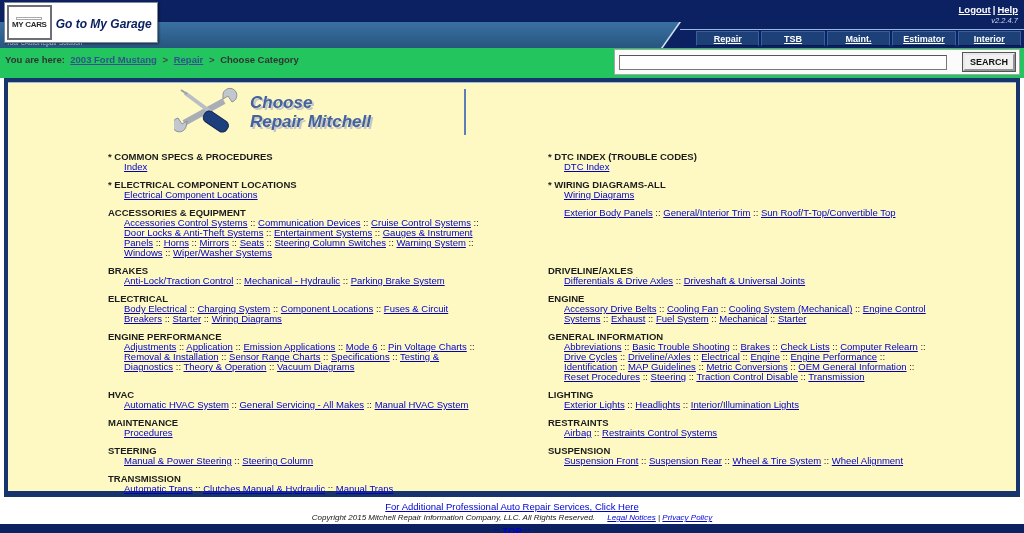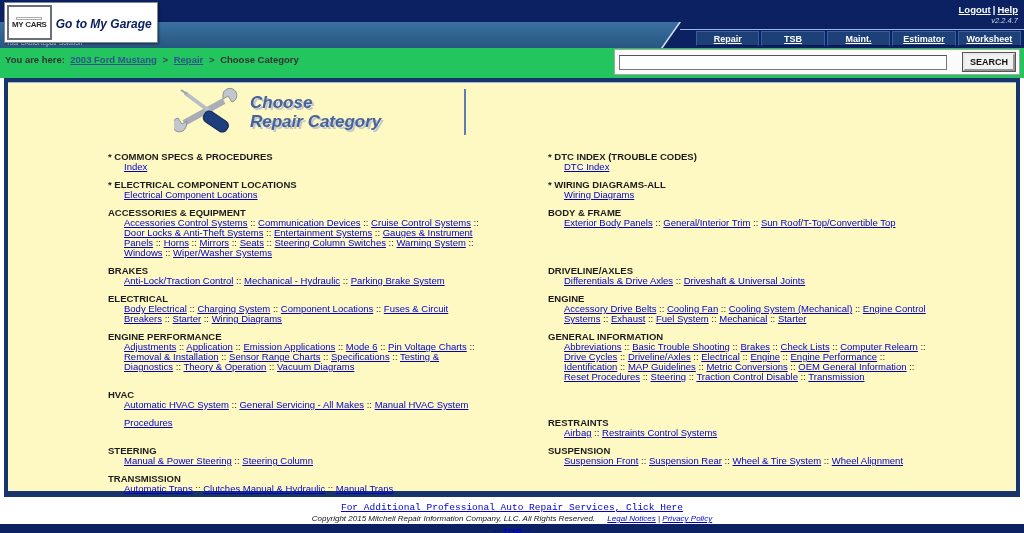--- a/index.html
+++ b/index.html
@@ -77,21 +77,21 @@
   .row { display:flex; }
   .cell { width:378px; padding-bottom:8px; }
   .cell.left { margin-right:62px; }
   .cat-heading { font-size:9.5px; font-weight:bold; color:#1b1b1b; line-height:10px; }
   .cat-links { margin:0; font-size:9.5px; line-height:10px; color:#1b1b1b;padding-left:16px; }
   .cat-links a { color:#0000cc; text-decoration:underline; }
 
   
   .footer { height:27px; text-align:center; padding-top:3px; line-height:10px; }
   .footer a { color:#0000cc; text-decoration:underline; }
-  .footer-line1 a { font-size:9.5px;font-family:Liberation Mono, monospace; }
+  .footer-line1 a { font-size:9.5px; }
   .footer-line2 { font-size:8px; color:#151515; margin-top:1px;font-style:italic; }
   .footer-line2 .legal { margin-left:10px; }
   .footer-line3 { margin-top:1px; }
   .footer-line3 a { font-size:9.5px; font-weight:bold; }
   .bottombar { height:9px; background:#0b2161; }
 </style>
 </head>
 <body>
 
 <div class="topbar">
@@ -118,21 +118,21 @@
     </div>
     <div class="tagline">Your eAutoRepair Solution</div>
   </div>
   <div class="nav-strip">
     <div class="nav-accent"></div>
     <div class="tabs">
         <a class="tab active">Repair</a>
         <a class="tab">TSB</a>
         <a class="tab">Maint.</a>
         <a class="tab">Estimator</a>
-        <a class="tab">Worksheet</a>
+        <a class="tab">Interior</a>
       </div>
   </div>
 </div>
 
 <div class="crumbbar">
   <div class="breadcrumb">
     <span>You are here:</span>&nbsp;
     <a>2003 Ford Mustang</a>
     <span class="crumb-sep">&gt;</span>
     <a>Repair</a>
@@ -154,21 +154,21 @@
         <path d="M10 36 L50 14" stroke="#a9adb5" stroke-width="6" fill="none"></path>
         <path d="M12 40 a7 7 0 1 1 -8 -9 l4 6 5 -3 z" fill="#c2c6cd" stroke="#8e929a" stroke-width="1"></path>
         <path d="M49 7 a7 7 0 1 1 9 8 l-4 -6 -5 3 z" fill="#c2c6cd" stroke="#8e929a" stroke-width="1"></path>
         <path d="M11 6 L38 26" stroke="#b9bdc4" stroke-width="4"></path>
         <path d="M7 3 L13 7" stroke="#9a9ea6" stroke-width="2"></path>
         <rect x="34" y="22" width="27" height="12" rx="5" transform="rotate(34 34 22)" fill="#1d3f7e" stroke="#122a56"></rect>
       </svg>
     </span>
     <div class="banner-title">
       <div>Choose</div>
-      <div>Repair Category</div>
+      <div>Repair Mitchell</div>
     </div>
   </div>
 
   <div class="rows">
       <div class="row">
         <div class="cell left">
           <div class="cat-heading">* COMMON SPECS &amp; PROCEDURES</div>
           <p class="cat-links"><a>Index</a></p>
         </div>
         <div class="cell right">
@@ -185,21 +185,20 @@
           <div class="cat-heading">* WIRING DIAGRAMS-ALL</div>
           <p class="cat-links"><a>Wiring Diagrams</a></p>
         </div>
       </div>
       <div class="row">
         <div class="cell left">
           <div class="cat-heading">ACCESSORIES &amp; EQUIPMENT</div>
           <p class="cat-links"><a>Accessories Control Systems</a> :: <a>Communication Devices</a> :: <a>Cruise Control Systems</a> :: <a>Door Locks &amp; Anti-Theft Systems</a> :: <a>Entertainment Systems</a> :: <a>Gauges &amp; Instrument Panels</a> :: <a>Horns</a> :: <a>Mirrors</a> :: <a>Seats</a> :: <a>Steering Column Switches</a> :: <a>Warning System</a> :: <a>Windows</a> :: <a>Wiper/Washer Systems</a></p>
         </div>
         <div class="cell right">
-          <div class="cat-heading">BODY &amp; FRAME</div>
           <p class="cat-links"><a>Exterior Body Panels</a> :: <a>General/Interior Trim</a> :: <a>Sun Roof/T-Top/Convertible Top</a></p>
         </div>
       </div>
       <div class="row">
         <div class="cell left">
           <div class="cat-heading">BRAKES</div>
           <p class="cat-links"><a>Anti-Lock/Traction Control</a> :: <a>Mechanical - Hydraulic</a> :: <a>Parking Brake System</a></p>
         </div>
         <div class="cell right">
           <div class="cat-heading">DRIVELINE/AXLES</div>
@@ -224,23 +223,28 @@
         <div class="cell right">
           <div class="cat-heading">GENERAL INFORMATION</div>
           <p class="cat-links"><a>Abbreviations</a> :: <a>Basic Trouble Shooting</a> :: <a>Brakes</a> :: <a>Check Lists</a> :: <a>Computer Relearn</a> :: <a>Drive Cycles</a> :: <a>Driveline/Axles</a> :: <a>Electrical</a> :: <a>Engine</a> :: <a>Engine Performance</a> :: <a>Identification</a> :: <a>MAP Guidelines</a> :: <a>Metric Conversions</a> :: <a>OEM General Information</a> :: <a>Reset Procedures</a> :: <a>Steering</a> :: <a>Traction Control Disable</a> :: <a>Transmission</a></p>
         </div>
       </div>
       <div class="row">
         <div class="cell left">
           <div class="cat-heading">HVAC</div>
           <p class="cat-links"><a>Automatic HVAC System</a> :: <a>General Servicing - All Makes</a> :: <a>Manual HVAC System</a></p>
         </div>
-      </div>
-      <div class="row">
-        <div class="cell left">
+        <div class="cell right">
+          <div class="cat-heading">LIGHTING</div>
+          <p class="cat-links"><a>Exterior Lights</a> :: <a>Headlights</a> :: <a>Interior/Illumination Lights</a></p>
+        </div>
+      </div>
+      <div class="row">
+        <div class="cell left">
+          <div class="cat-heading">MAINTENANCE</div>
           <p class="cat-links"><a>Procedures</a></p>
         </div>
         <div class="cell right">
           <div class="cat-heading">RESTRAINTS</div>
           <p class="cat-links"><a>Airbag</a> :: <a>Restraints Control Systems</a></p>
         </div>
       </div>
       <div class="row">
         <div class="cell left">
           <div class="cat-heading">STEERING</div>

